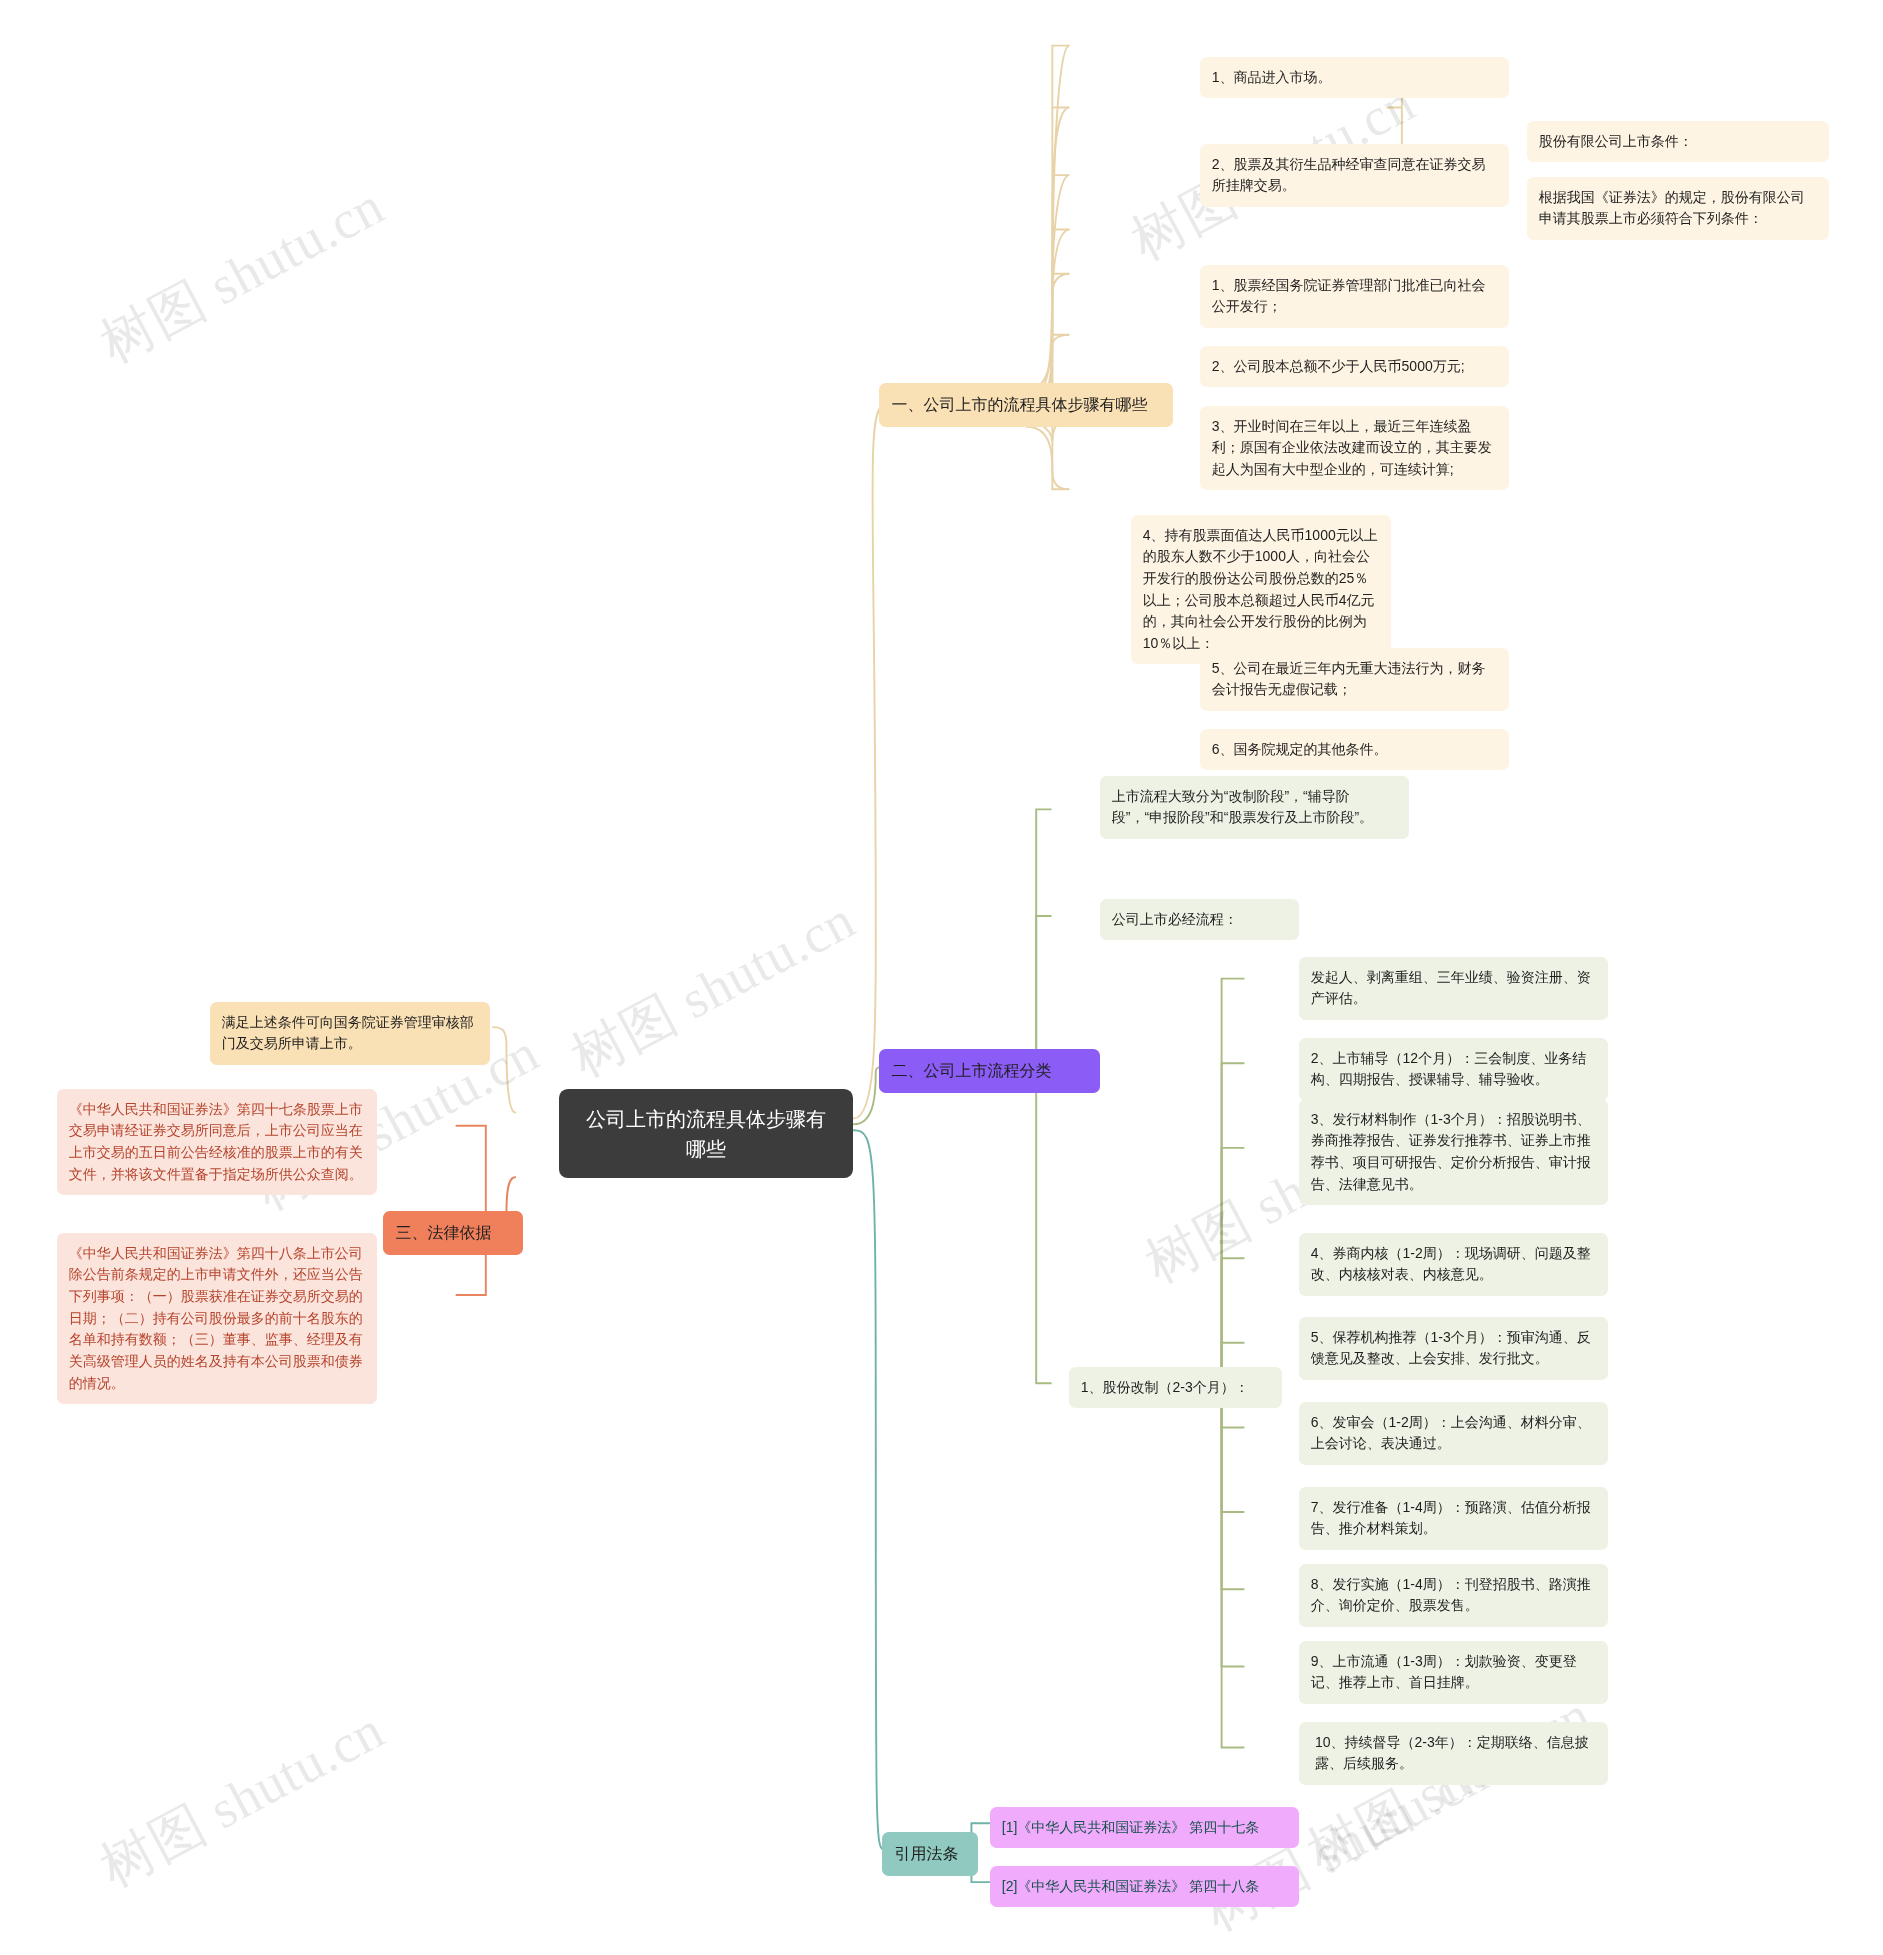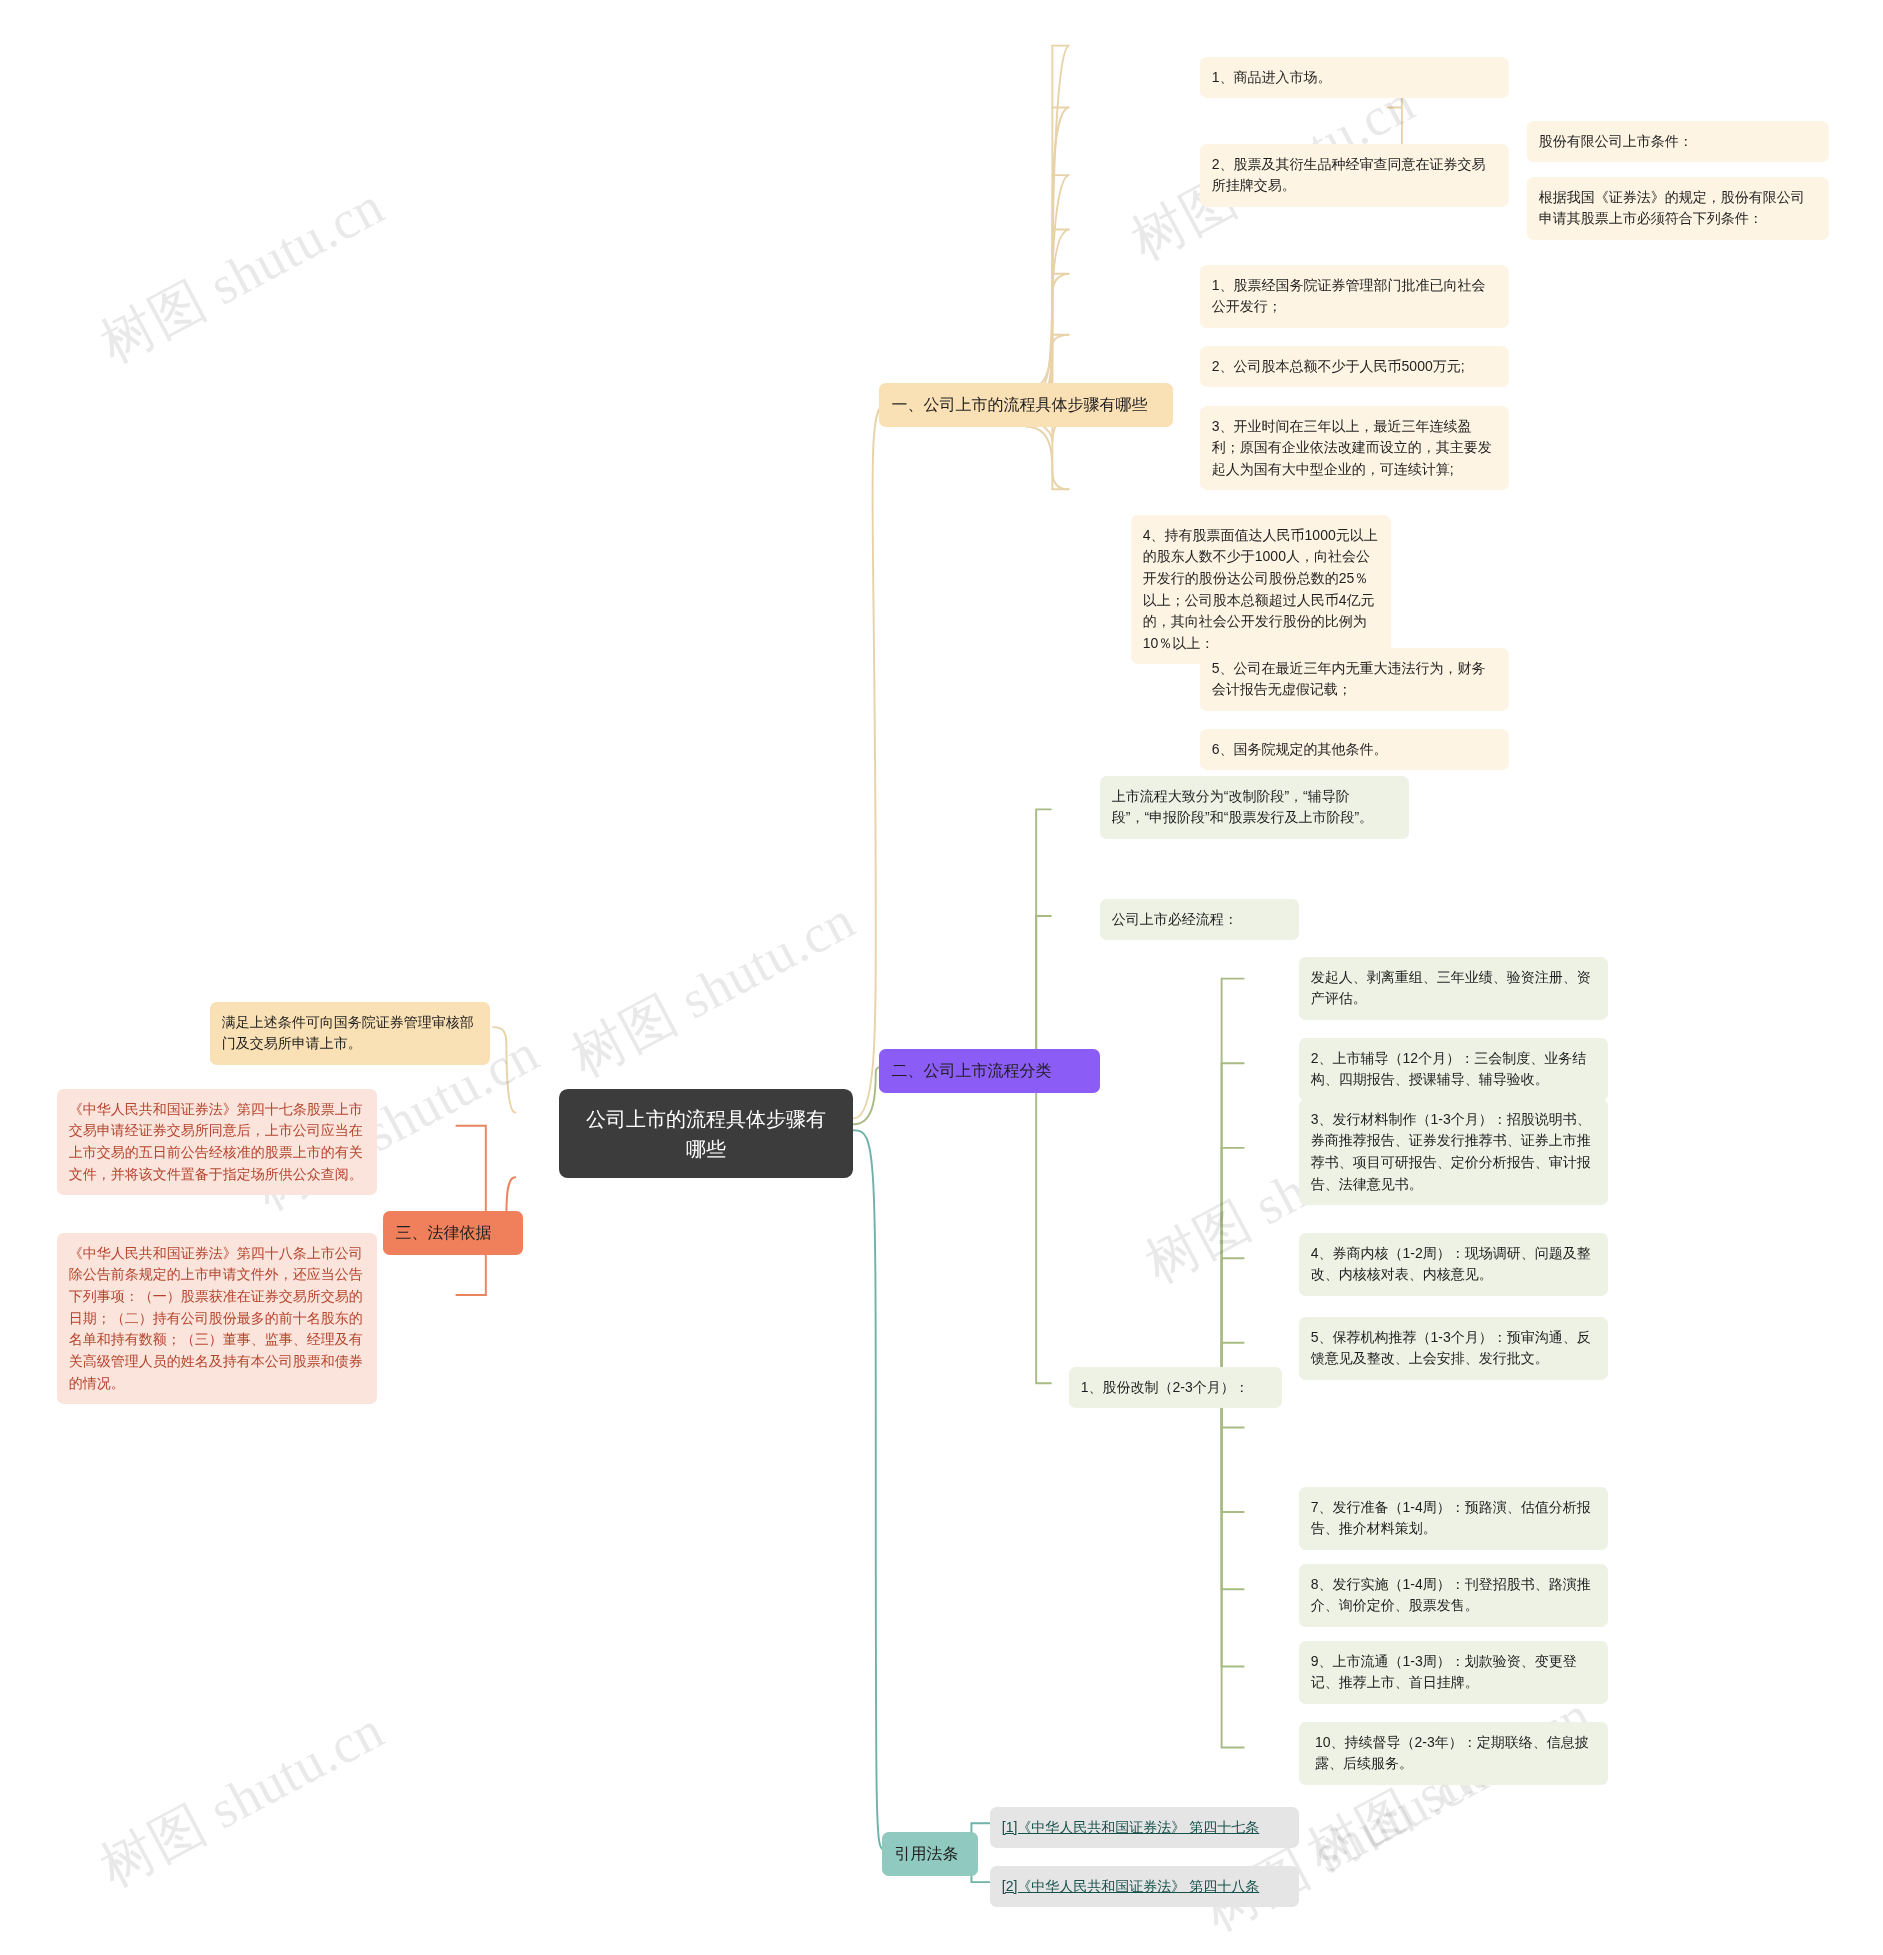--- a/index.html
+++ b/index.html
@@ -63,21 +63,21 @@
   .n-leaf {
     font-size: 14px;
     padding: 9.6px 11.8px;
     border-radius: 6.6px;
     color: #1e1e1e;
   }
   .l-cream  { background: #fdf4e3; }
   .l-sage   { background: #eef2e4; }
   .l-amber  { background: #fae0b5; }
   .l-pink   { background: #fbe4dc; color: #b5432c; }
-  .l-mint   { background: #e5e5e5; color: #15514a; text-decoration: underline; }
+  .l-mint   { background: #f0abfc; color: #15514a; }
 </style>
 </head>
 <body>
 
 <div id="canvas">
 
   <svg id="links" xmlns="http://www.w3.org/2000/svg" viewBox="0 0 2560 2657" width="1884" height="1955">
     <g fill="none" stroke-width="2.6" stroke-linecap="round">
 
       <path d="M1160,1520 C1190,1520 1190,1400 1190,1280 C1190,700 1175,560 1200,551" stroke="#e8d3a8"></path>
@@ -156,20 +156,21 @@
 
   <div class="node n-leaf l-sage" style="left:1100px; top:776px; width:309px;">上市流程大致分为“改制阶段”，“辅导阶段”，“申报阶段”和“股票发行及上市阶段”。</div>
   <div class="node n-leaf l-sage" style="left:1100px; top:899px; width:199px;">公司上市必经流程：</div>
   <div class="node n-leaf l-sage" style="left:1069px; top:1367px; width:213px;">1、股份改制（2-3个月）：</div>
 
   <div class="node n-leaf l-sage" style="left:1299px; top:957px; width:309px;">发起人、剥离重组、三年业绩、验资注册、资产评估。</div>
   <div class="node n-leaf l-sage" style="left:1299px; top:1038px; width:309px;">2、上市辅导（12个月）：三会制度、业务结构、四期报告、授课辅导、辅导验收。</div>
   <div class="node n-leaf l-sage" style="left:1299px; top:1099px; width:309px;">3、发行材料制作（1-3个月）：招股说明书、券商推荐报告、证券发行推荐书、证券上市推荐书、项目可研报告、定价分析报告、审计报告、法律意见书。</div>
   <div class="node n-leaf l-sage" style="left:1299px; top:1233px; width:309px;">4、券商内核（1-2周）：现场调研、问题及整改、内核核对表、内核意见。</div>
   <div class="node n-leaf l-sage" style="left:1299px; top:1317px; width:309px;">5、保荐机构推荐（1-3个月）：预审沟通、反馈意见及整改、上会安排、发行批文。</div>
+  <div class="node n-leaf l-sage" style="left:1299px; top:1402px; width:309px;">6、发审会（1-2周）：上会沟通、材料分审、上会讨论、表决通过。</div>
   <div class="node n-leaf l-sage" style="left:1299px; top:1487px; width:309px;">7、发行准备（1-4周）：预路演、估值分析报告、推介材料策划。</div>
   <div class="node n-leaf l-sage" style="left:1299px; top:1564px; width:309px;">8、发行实施（1-4周）：刊登招股书、路演推介、询价定价、股票发售。</div>
   <div class="node n-leaf l-sage" style="left:1299px; top:1641px; width:309px;">9、上市流通（1-3周）：划款验资、变更登记、推荐上市、首日挂牌。</div>
   <div class="node n-leaf l-sage" style="left:1299px; top:1722px; width:309px;padding-left:16px;">10、持续督导（2-3年）：定期联络、信息披露、后续服务。</div>
 
   <div class="node n-branch b-red" style="left:383px; top:1211px; width:140px;">三、法律依据</div>
 
   <div class="node n-leaf l-pink" style="left:57px; top:1089px; width:320px;">《中华人民共和国证券法》第四十七条股票上市交易申请经证券交易所同意后，上市公司应当在上市交易的五日前公告经核准的股票上市的有关文件，并将该文件置备于指定场所供公众查阅。</div>
   <div class="node n-leaf l-pink" style="left:57px; top:1233px; width:320px;">《中华人民共和国证券法》第四十八条上市公司除公告前条规定的上市申请文件外，还应当公告下列事项：（一）股票获准在证券交易所交易的日期；（二）持有公司股份最多的前十名股东的名单和持有数额；（三）董事、监事、经理及有关高级管理人员的姓名及持有本公司股票和债券的情况。</div>
 

